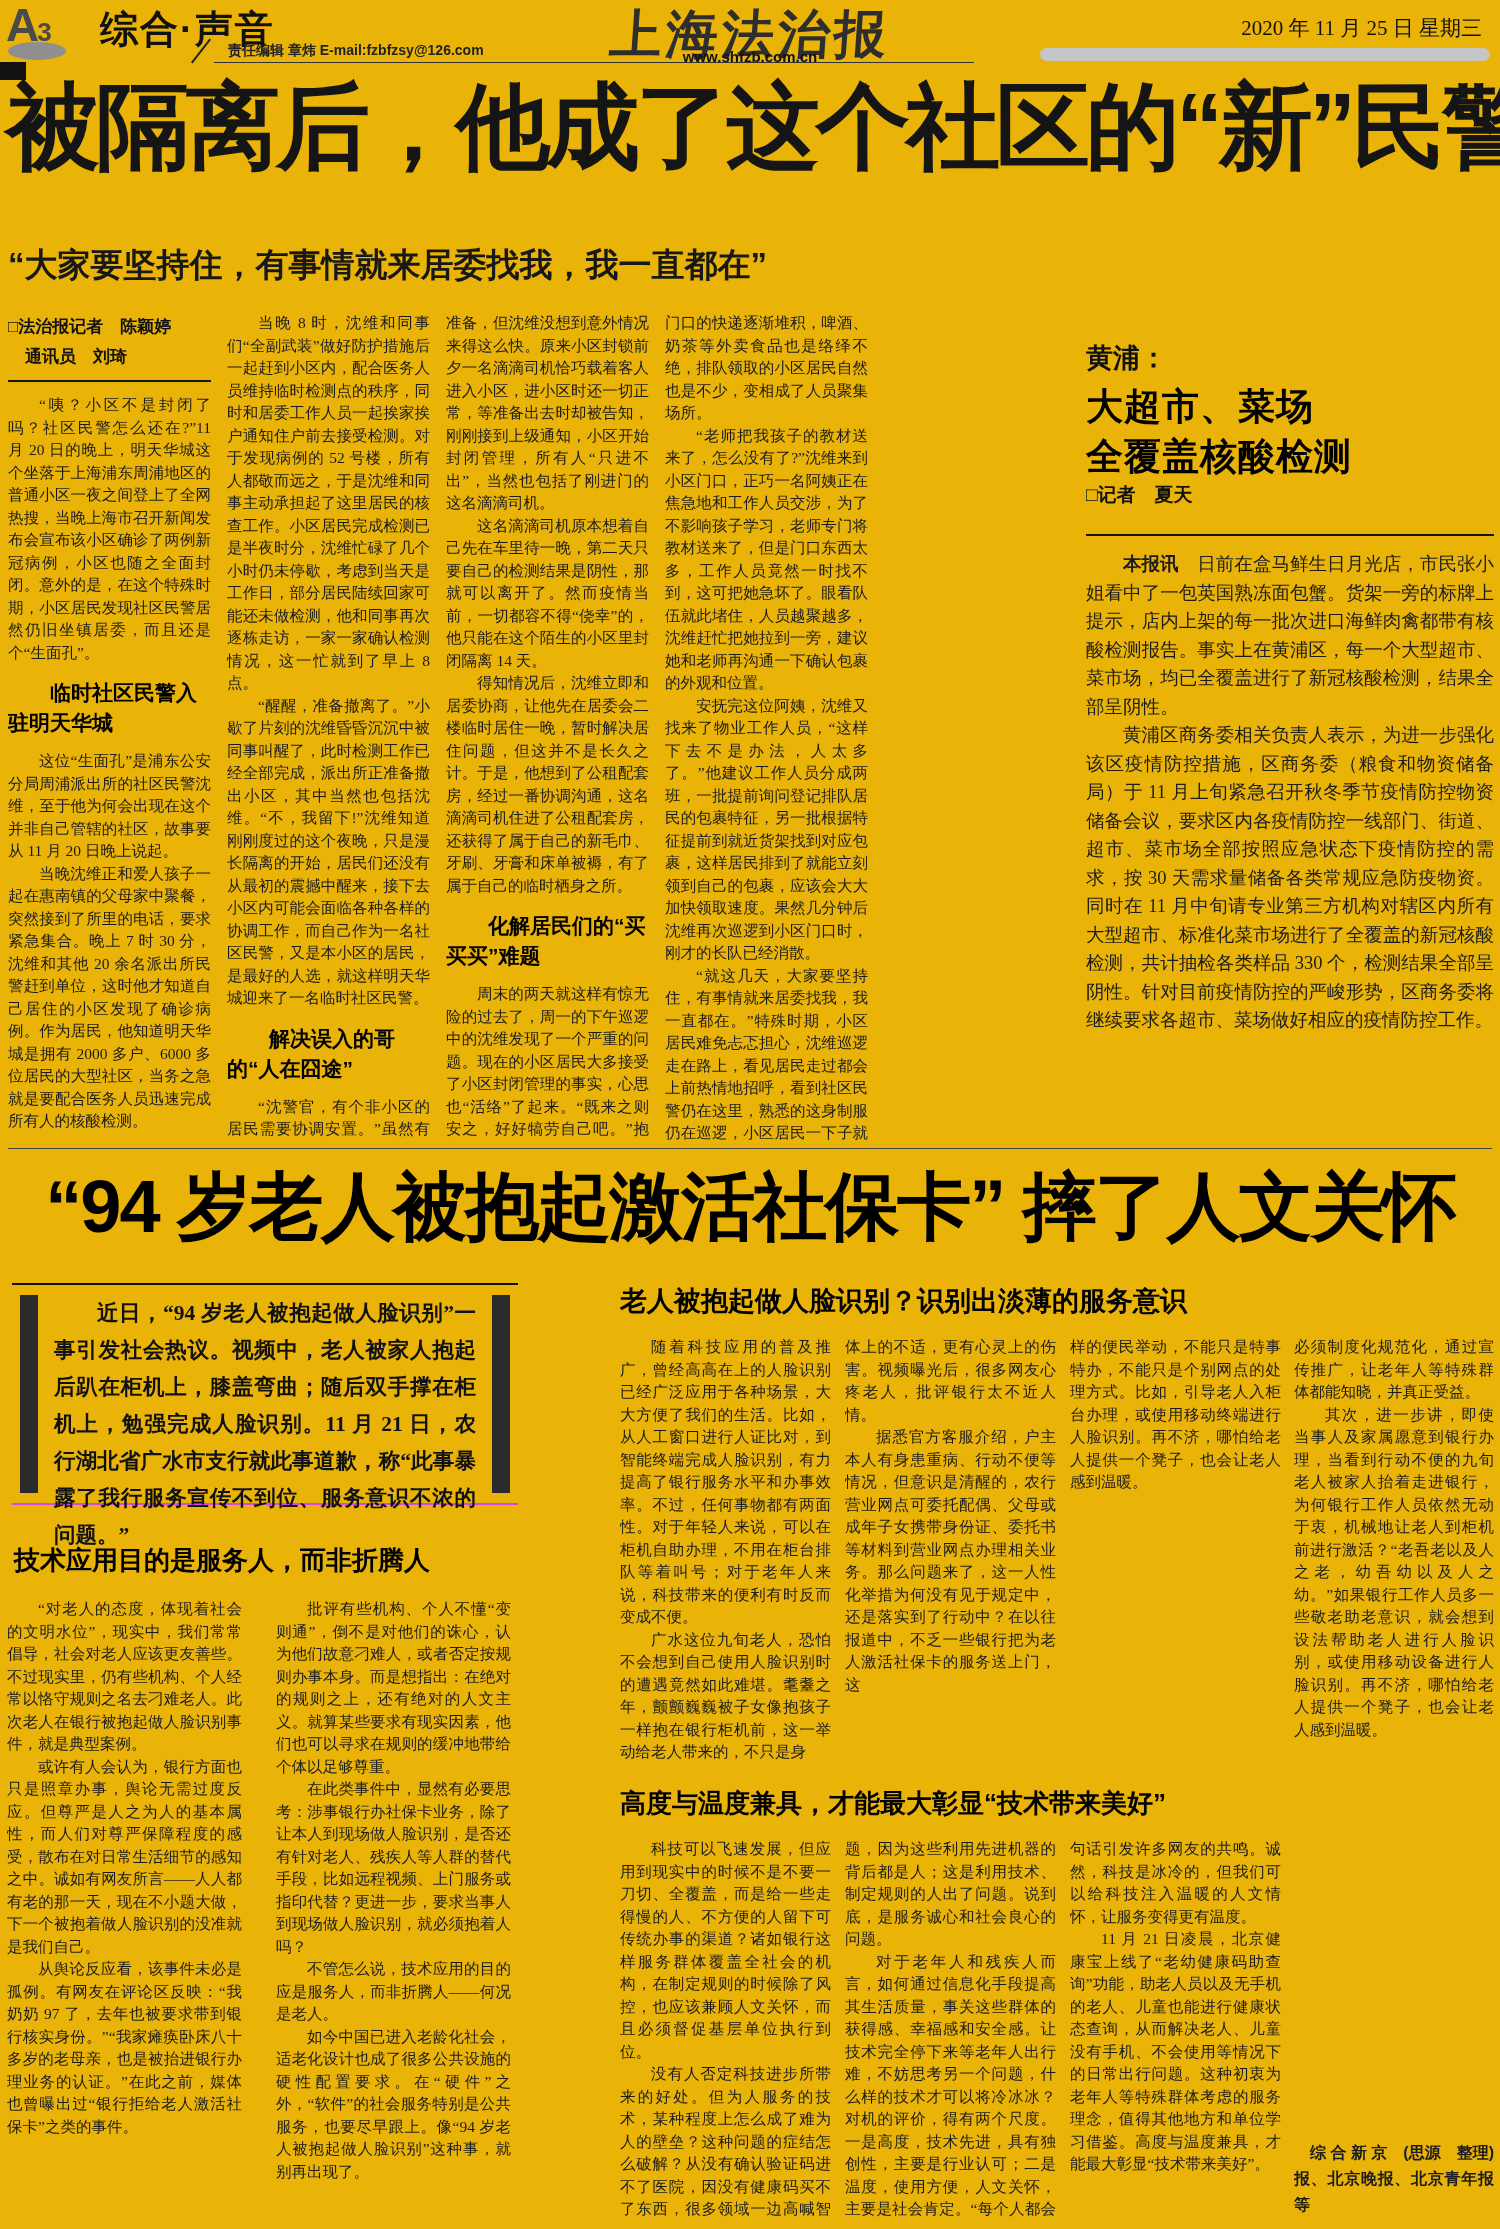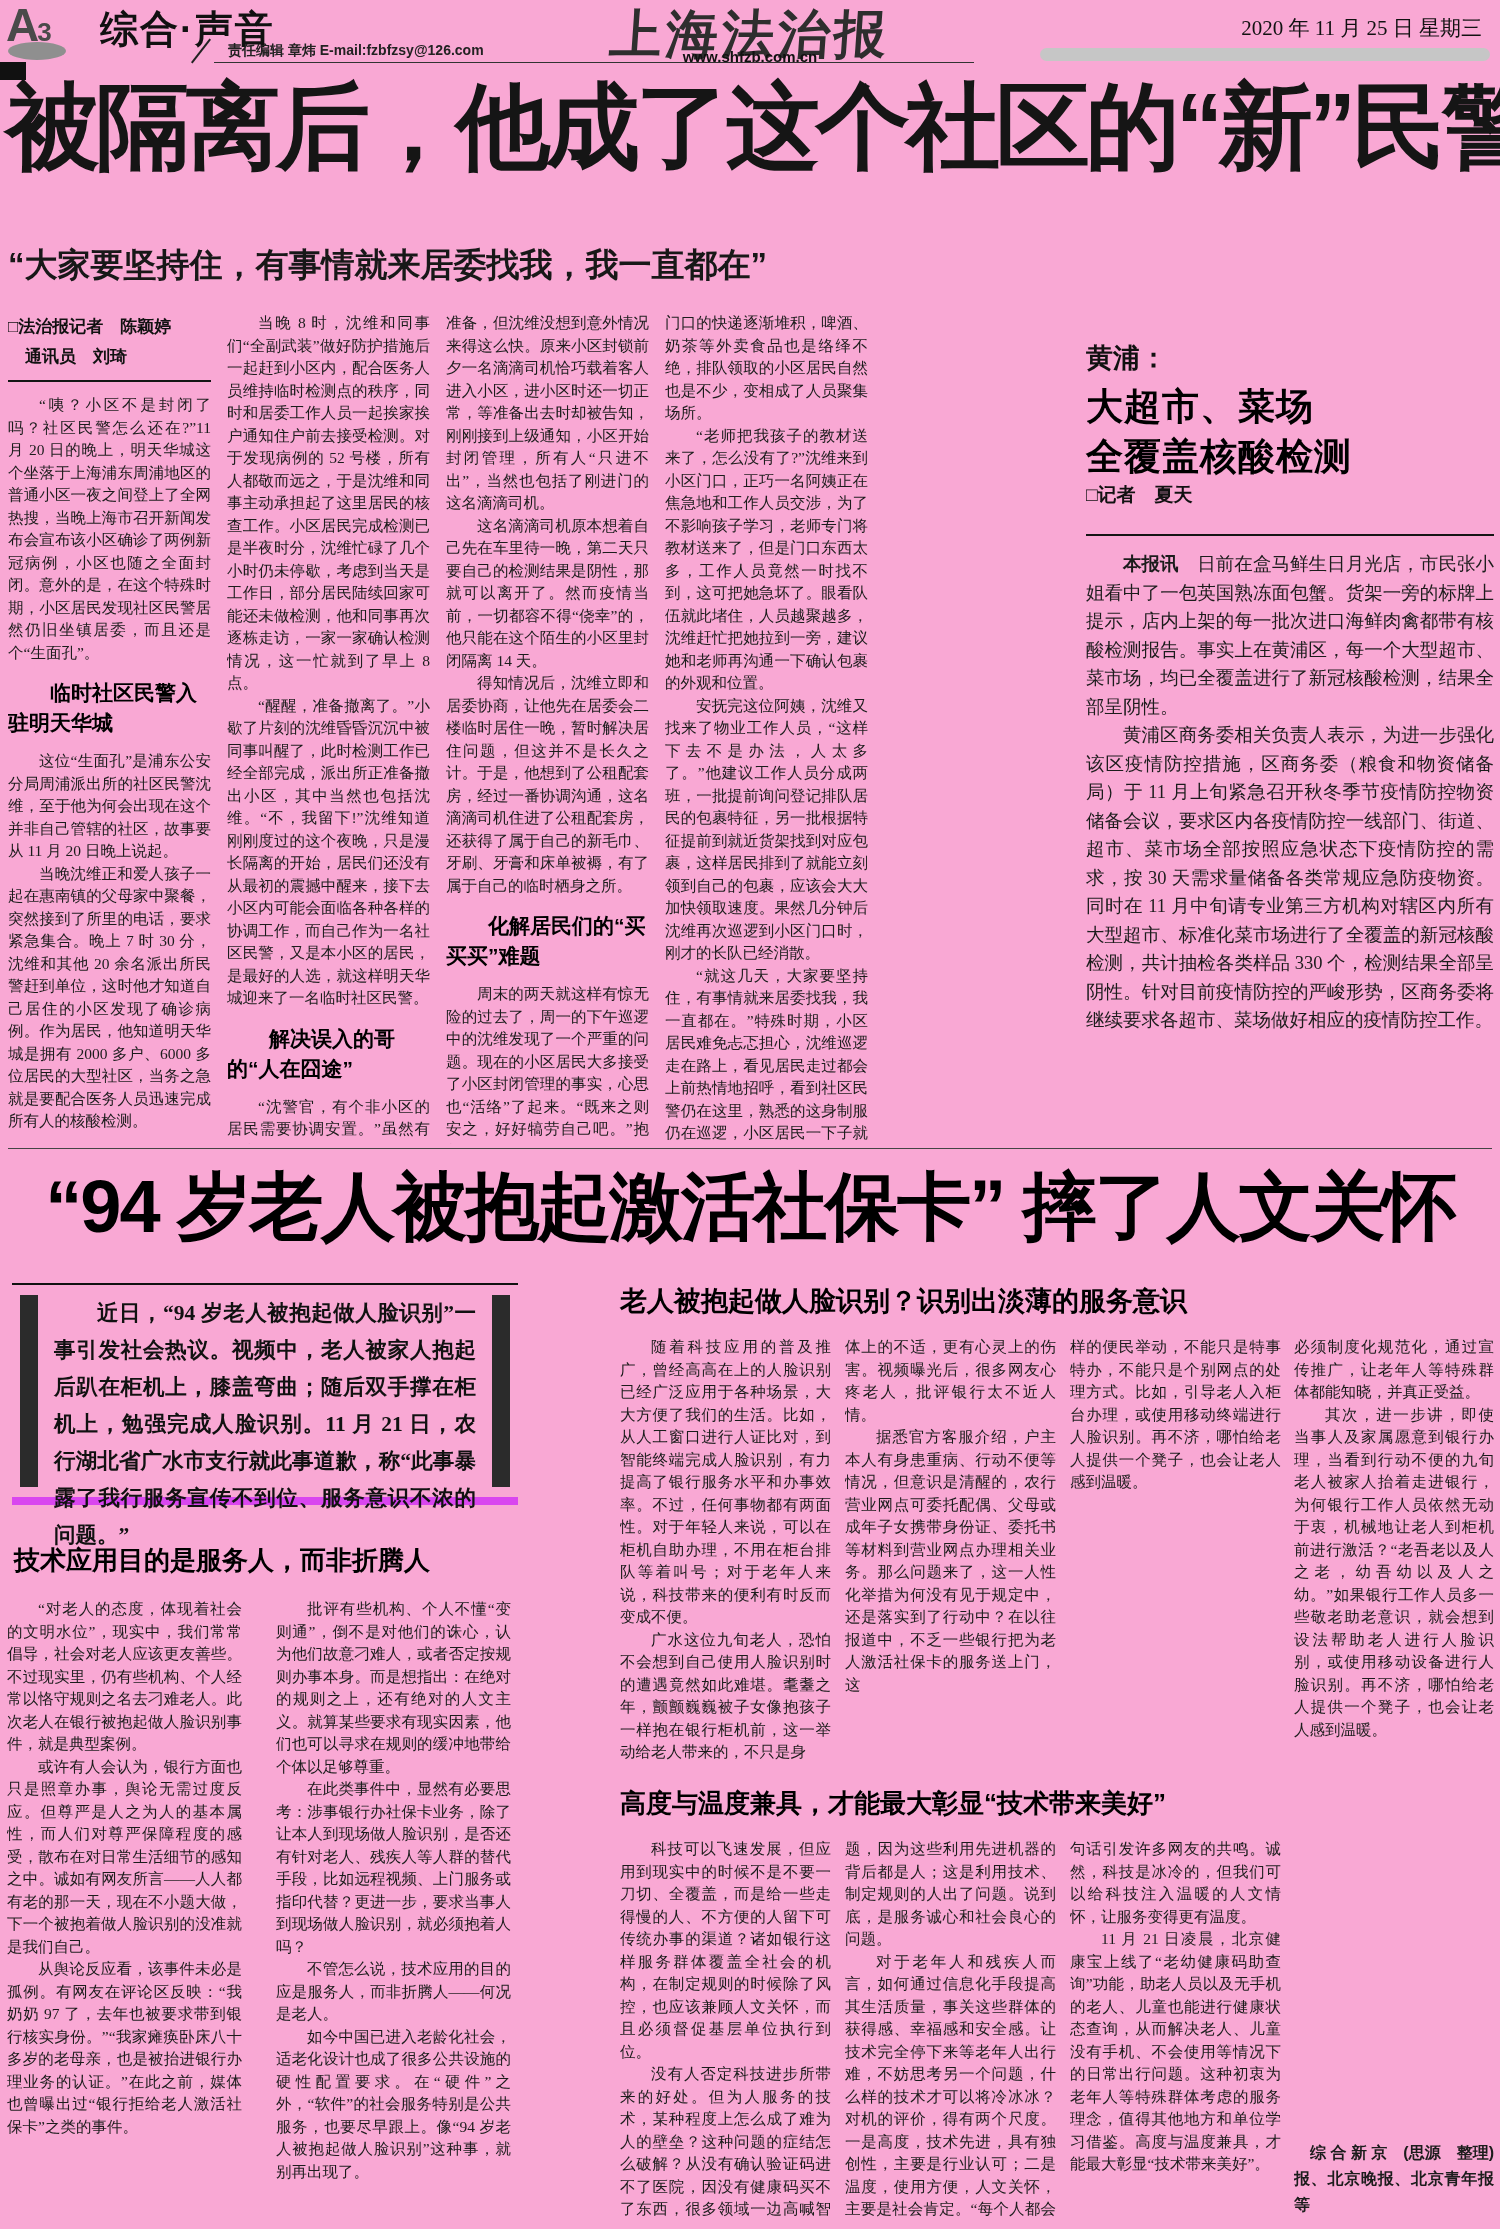--- a/index.html
+++ b/index.html
@@ -1,16 +1,16 @@
 <!DOCTYPE html>
 <html><head>
 <meta charset="utf-8">
 <style>
   html,body{margin:0;padding:0;background:#e8e8e8;}
-  .page{position:relative;width:1500px;height:2229px;background:#f9a8d4;margin:0 auto;
+  .page{position:relative;width:1500px;height:2229px;background:#eab308;margin:0 auto;
         font-family:"Liberation Serif",serif;color:#1c1c1c;overflow:hidden;}
 
   
   .hdr{position:absolute;top:0;left:0;width:1500px;height:64px;}
   .a3{position:absolute;left:6px;top:2px;width:70px;height:58px;}
   .a3 .pn{font-family:"Liberation Sans",sans-serif;font-weight:900;font-size:46px;color:#4a4a4a;
           line-height:1;letter-spacing:-2px;}
   .a3 .ellipse{position:absolute;left:2px;top:40px;width:58px;height:18px;border-radius:50%;
           background:#8f8f8f;}
   .section-title{position:absolute;left:100px;top:4px;font-size:38px;font-weight:900;color:#111;
@@ -51,21 +51,21 @@
              padding-bottom:26px;border-bottom:2px solid #151515;}
   .sb-body{margin-top:14px;font-size:18.5px;line-height:28.5px;text-align:justify;}
   .sb-body .lead{font-weight:bold;font-family:"Liberation Sans",sans-serif;}
 
   
   .sec-divider{position:absolute;left:8px;top:1148px;width:1484px;height:1px;background:#444;}
   .hl2{position:absolute;left:0;top:1158px;width:1500px;text-align:center;font-size:74px;font-weight:900;
        color:#000;font-family:"Liberation Sans",sans-serif;letter-spacing:-2px;white-space:nowrap;}
 
   .intro-box{position:absolute;left:12px;top:1283px;width:506px;height:222px;border-top:2px solid #111;
-       border-bottom:8px solid #d946ef;box-sizing:border-box;}
+       border-bottom:2px solid #d946ef;box-sizing:border-box;}
   .intro-box .barL,.intro-box .barR{position:absolute;top:10px;bottom:10px;width:18px;background:#2b2b2b;}
   .intro-box .barL{left:8px;} .intro-box .barR{right:8px;}
   .intro-text{position:absolute;left:42px;right:42px;top:10px;font-size:21.5px;font-weight:bold;
        line-height:37px;text-align:justify;text-indent:2em;color:#111;}
 
   .left-heading{position:absolute;left:14px;top:1543px;width:506px;font-size:26px;font-weight:900;
        color:#000;font-family:"Liberation Sans",sans-serif;white-space:nowrap;}
   .left-cols{position:absolute;left:7px;top:1598px;width:504px;height:620px;display:flex;gap:34px;}
   .lcol{width:243px;height:100%;overflow:hidden;font-size:15.5px;line-height:22.5px;text-align:justify;}
 

